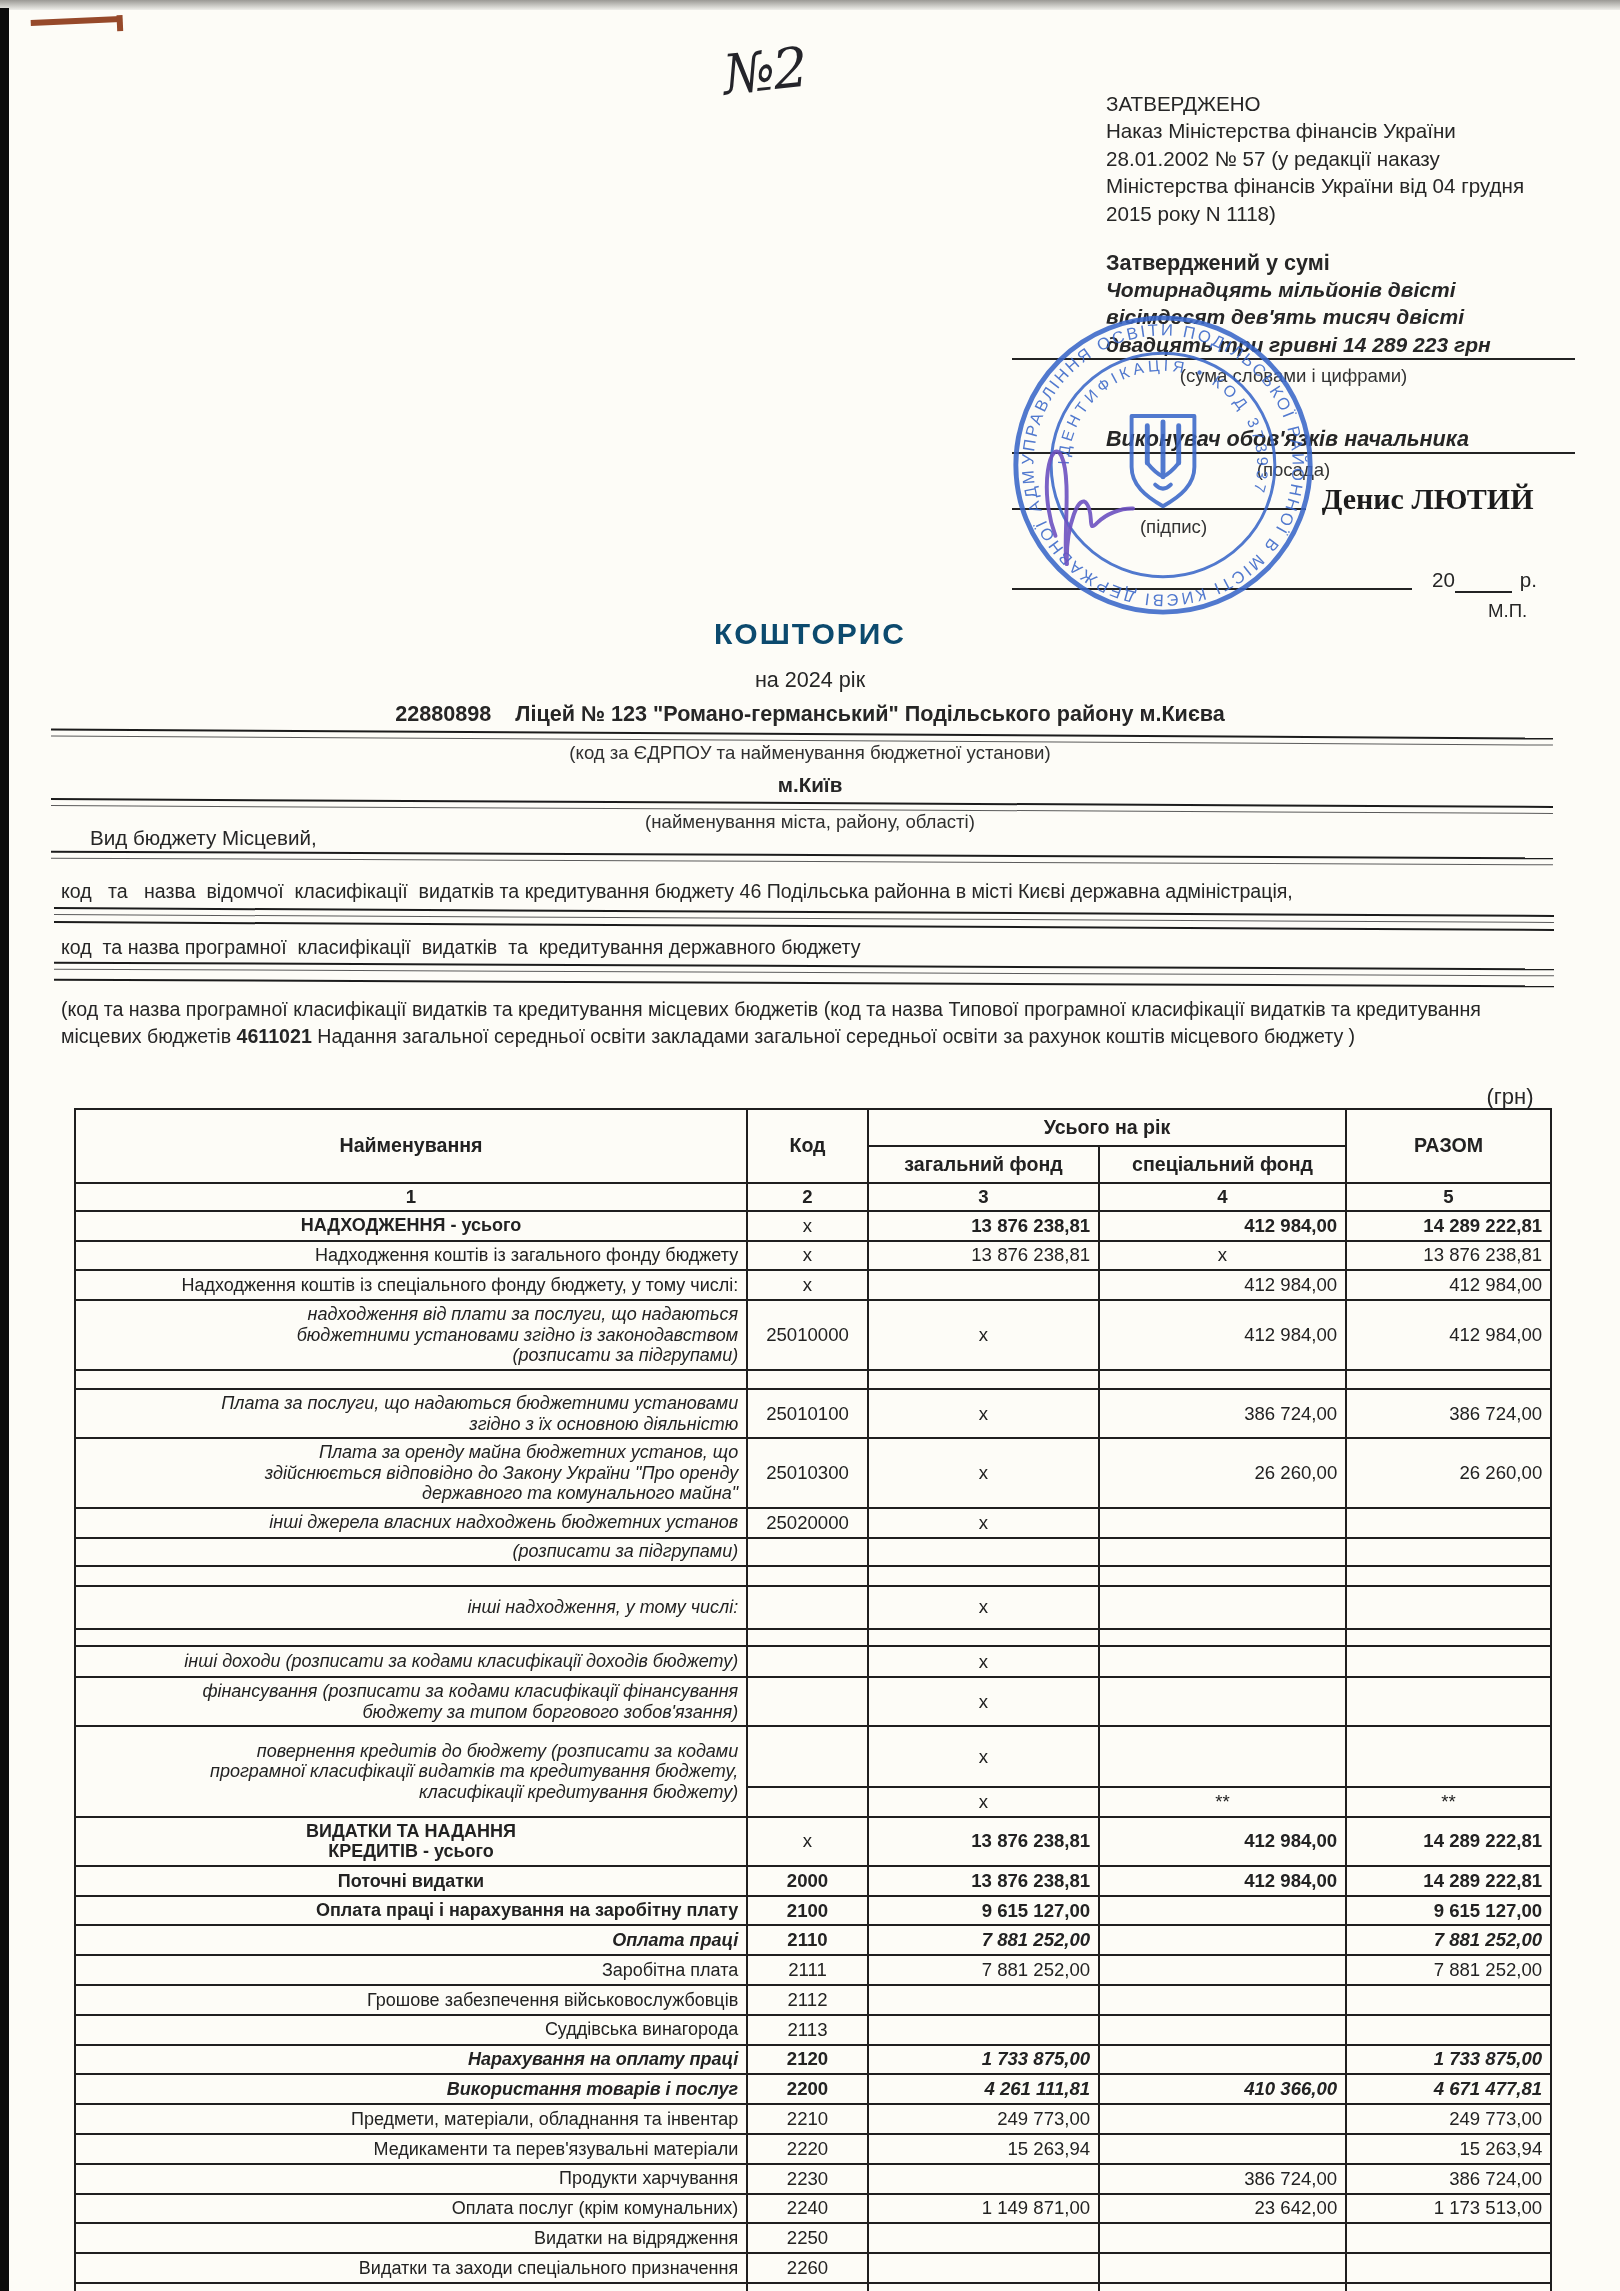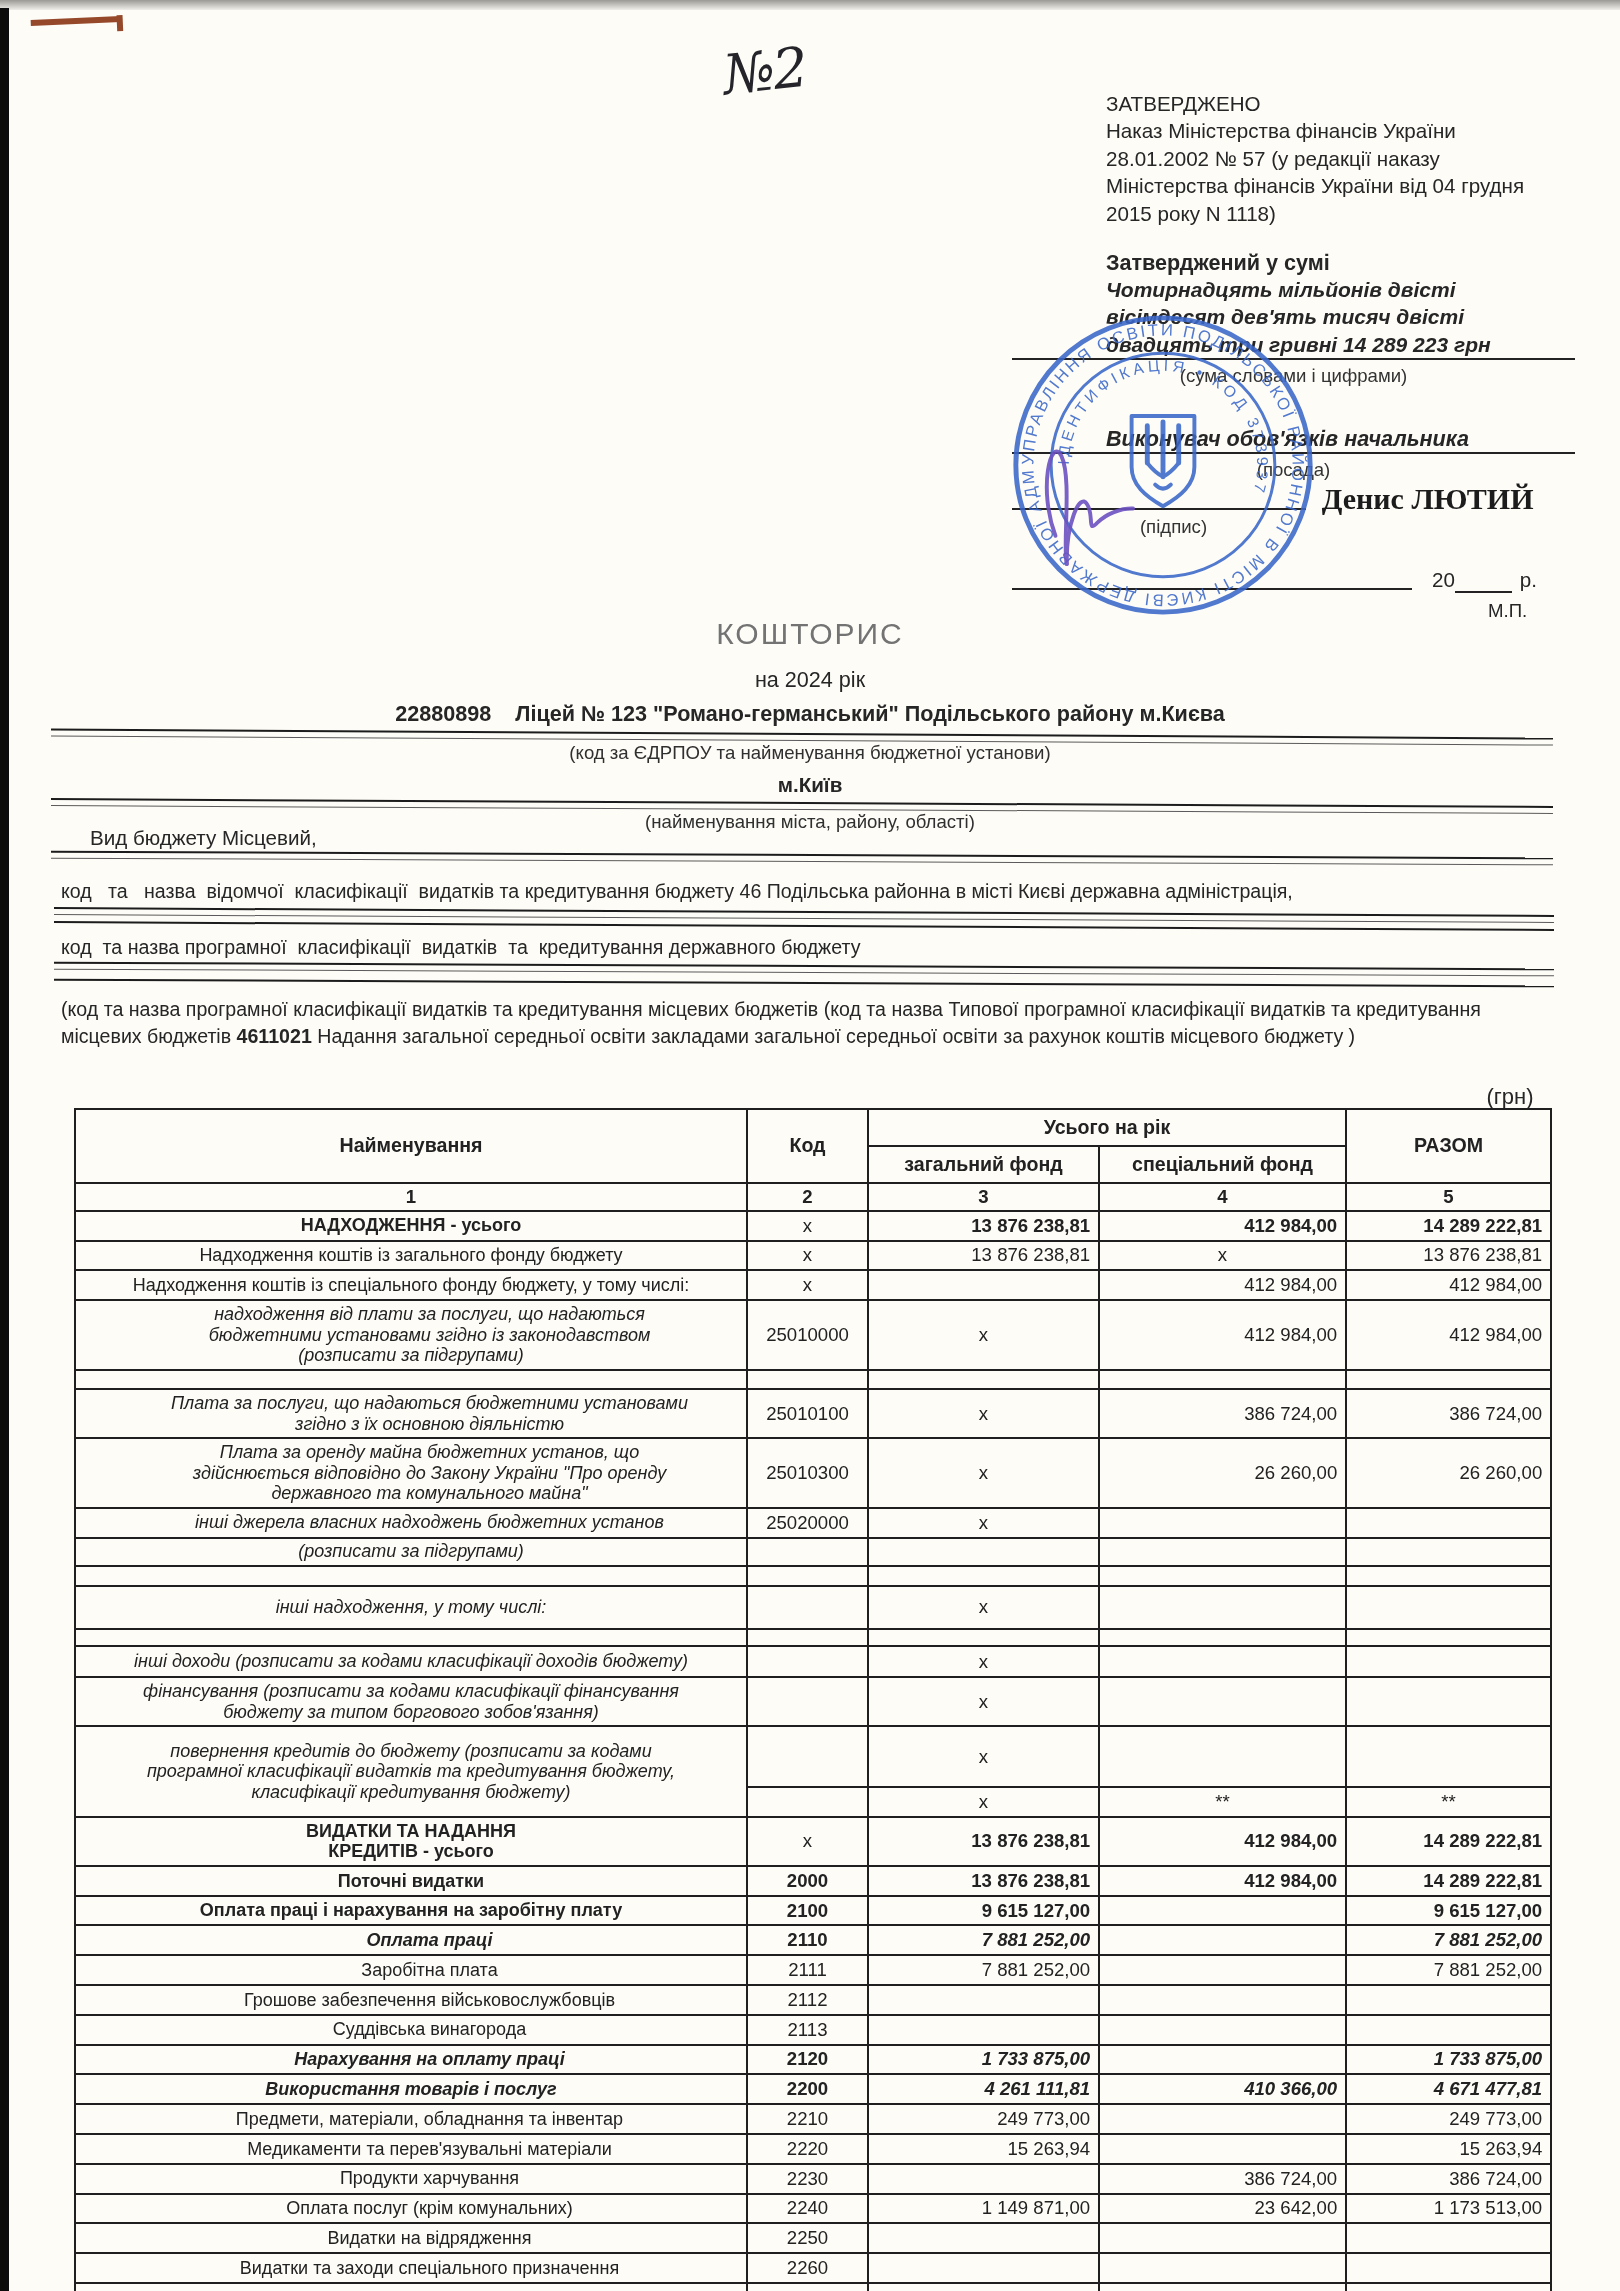--- a/index.html
+++ b/index.html
@@ -32,21 +32,21 @@
   .cap-sig{margin-left:-94px;width:323px;text-align:center;font-size:18.6px;color:#333;}
   .date-row{display:flex;align-items:flex-end;margin-top:25.5px;font-size:20.6px;}
   .rule-long{height:2.9px;border-top:2px solid #232323;margin-left:-94px;width:400px;}
   .date-ul{display:inline-block;width:57px;border-bottom:2px solid #232323;height:17.6px;}
   .seal{margin-top:3.9px;padding-left:382px;font-size:18.6px;}
   
   .stamp{left:1008px;top:310px;width:310px;height:310px;opacity:.88;}
   .signature{left:1029px;top:412px;width:147px;height:162px;transform:rotate(-7deg);}
   
   .center-line{left:0;width:1620px;text-align:center;}
-  .t-main{top:617px;font-size:30px;font-weight:400;letter-spacing:2px;color:#737373;}
+  .t-main{top:617px;font-size:30px;font-weight:700;letter-spacing:2px;color:#0c4a6e;}
   .t-year{top:667px;font-size:21.6px;}
   .t-org{top:701px;font-size:21.6px;font-weight:700;white-space:pre-wrap;}
   .hline{height:4.9px;border-top:2.5px solid #1c1c1c;border-bottom:1px solid #5a5a5a;}
   .hl1{left:51px;top:733px;width:1502px;transform:rotate(.35deg);}
   .t-orgcap{top:742px;font-size:18.6px;color:#303030;}
   .t-city{top:773px;font-size:20.6px;font-weight:700;}
   .hl2{left:51px;top:802px;width:1502px;transform:rotate(.3deg);}
   .t-citycap{top:811px;font-size:18.6px;color:#303030;}
   .t-vid{left:90px;top:826px;font-size:20.6px;}
   .hl3{left:51px;top:854px;width:1502px;transform:rotate(.25deg);}
@@ -62,21 +62,21 @@
   .para b{font-weight:700;}
   .grn{left:1412px;top:1084px;width:196px;text-align:center;font-size:22px;}
   
   .tblwrap{left:74px;top:1108px;width:1476px;}
   table{border-collapse:collapse;width:1476px;table-layout:fixed;
     font-size:18px;color:#222;}
   th,td{border:2px solid #1f1f1f;padding:2.9px 7.8px;vertical-align:middle;}
   table{border:2.9px solid #141414;}
   thead th{font-weight:700;font-size:19.6px;text-align:center;padding:5.9px 3.9px;}
   thead .digits th{font-size:18.6px;padding:2px;}
-  td.name{text-align:center;}
+  td.name{text-align:right;}
   td.code{text-align:center;font-size:18.6px;}
   td.num{text-align:right;font-size:18.6px;white-space:nowrap;}
   td .ln{line-height:20.6px;}
   .ind0{padding-left:0;}
   .ind1{padding-left:37px;}
   tr.r .b,td.b{font-weight:700;}
   td.name.b{font-weight:700;}
   td.name.c{text-align:center;}
   td.name.i,.i .ln{font-style:italic;}
   td.num.b{font-weight:700;}

